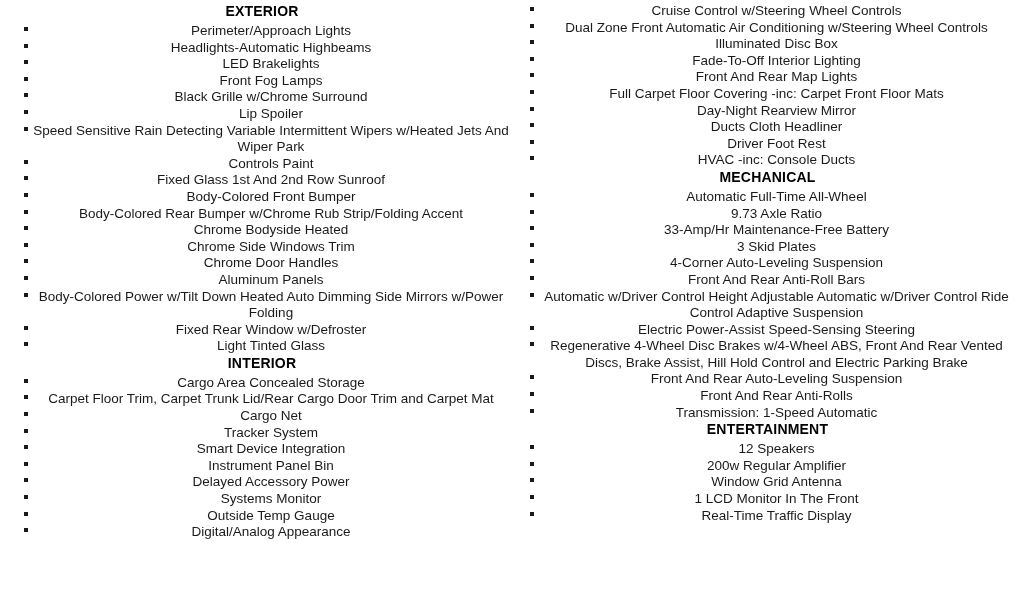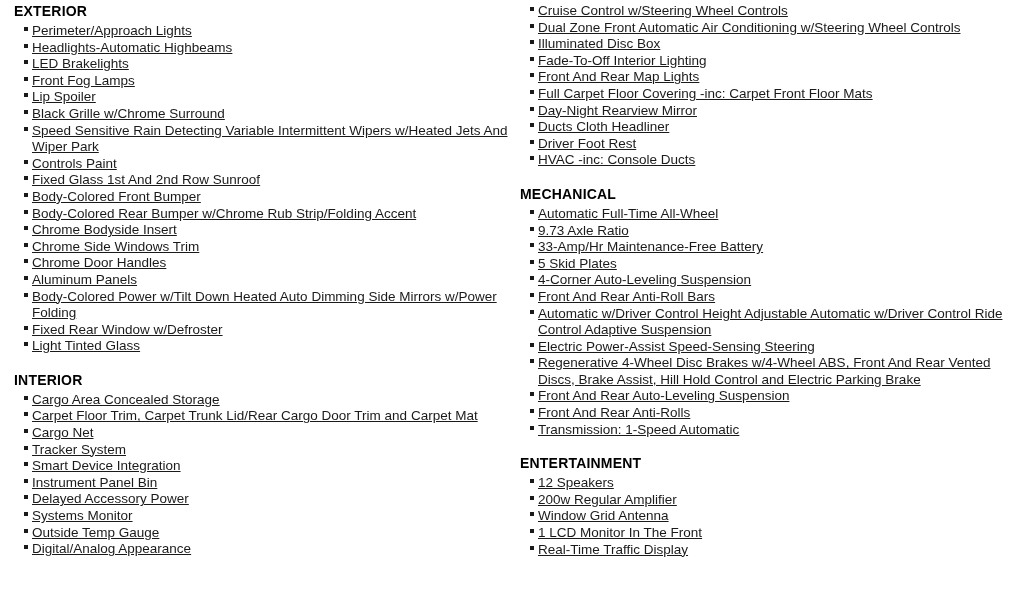--- a/index.html
+++ b/index.html
@@ -13,48 +13,48 @@
     overflow: hidden;
     font-family: "Liberation Sans", sans-serif;
     color: #111111;
   }
   .page {
     display: flex;
     padding: 3px 9px 0 14px;
     gap: 10px;
     box-sizing: border-box;
     width: 1024px;
+    text-align: center;
   }
   .column {
     box-sizing: border-box;
   }
   .column-left { width: 496px; flex: 0 0 496px; }
   .column-right { flex: 1 1 auto; min-width: 0; }
   section { margin: 0; }
-  section + section { margin-top: 17px; }
+  section + section { }
   .section-title {
     margin: 0 0 3px 0;
     font-size: 14px;
     line-height: 17px;
     font-weight: bold;
     letter-spacing: 0.2px;
     color: #000000;
   }
   ul.feature-list {
     margin: 0;
     padding: 0;
     list-style: none;
   }
   li.feature-item {
     position: relative;
     padding-left: 18px;
     font-size: 13.5px;
     line-height: 16.6px;
     color: #1a1a1a;
-    text-decoration: underline;
   }
   .bullet {
     position: absolute;
     left: 10px;
     top: 4px;
     width: 4px;
     height: 4px;
     background: #1a1a1a;
     display: inline-block;
   }
@@ -64,28 +64,28 @@
 
 <div class="page">
   <div class="column column-left">
       <section>
         <h2 class="section-title">EXTERIOR</h2>
         <ul class="feature-list">
           <li class="feature-item"><span class="bullet"></span><span class="item-text">Perimeter/Approach Lights</span></li>
           <li class="feature-item"><span class="bullet"></span><span class="item-text">Headlights-Automatic Highbeams</span></li>
           <li class="feature-item"><span class="bullet"></span><span class="item-text">LED Brakelights</span></li>
           <li class="feature-item"><span class="bullet"></span><span class="item-text">Front Fog Lamps</span></li>
+          <li class="feature-item"><span class="bullet"></span><span class="item-text">Black Grille w/Chrome Surround</span></li>
           <li class="feature-item"><span class="bullet"></span><span class="item-text">Lip Spoiler</span></li>
-          <li class="feature-item"><span class="bullet"></span><span class="item-text">Black Grille w/Chrome Surround</span></li>
           <li class="feature-item"><span class="bullet"></span><span class="item-text">Speed Sensitive Rain Detecting Variable Intermittent Wipers w/Heated Jets And Wiper Park</span></li>
           <li class="feature-item"><span class="bullet"></span><span class="item-text">Controls Paint</span></li>
           <li class="feature-item"><span class="bullet"></span><span class="item-text">Fixed Glass 1st And 2nd Row Sunroof</span></li>
           <li class="feature-item"><span class="bullet"></span><span class="item-text">Body-Colored Front Bumper</span></li>
           <li class="feature-item"><span class="bullet"></span><span class="item-text">Body-Colored Rear Bumper w/Chrome Rub Strip/Folding Accent</span></li>
-          <li class="feature-item"><span class="bullet"></span><span class="item-text">Chrome Bodyside Insert</span></li>
+          <li class="feature-item"><span class="bullet"></span><span class="item-text">Chrome Bodyside Heated</span></li>
           <li class="feature-item"><span class="bullet"></span><span class="item-text">Chrome Side Windows Trim</span></li>
           <li class="feature-item"><span class="bullet"></span><span class="item-text">Chrome Door Handles</span></li>
           <li class="feature-item"><span class="bullet"></span><span class="item-text">Aluminum Panels</span></li>
           <li class="feature-item"><span class="bullet"></span><span class="item-text">Body-Colored Power w/Tilt Down Heated Auto Dimming Side Mirrors w/Power Folding</span></li>
           <li class="feature-item"><span class="bullet"></span><span class="item-text">Fixed Rear Window w/Defroster</span></li>
           <li class="feature-item"><span class="bullet"></span><span class="item-text">Light Tinted Glass</span></li>
         </ul>
       </section>
       <section>
         <h2 class="section-title">INTERIOR</h2>
@@ -117,21 +117,21 @@
           <li class="feature-item"><span class="bullet"></span><span class="item-text">Driver Foot Rest</span></li>
           <li class="feature-item"><span class="bullet"></span><span class="item-text">HVAC -inc: Console Ducts</span></li>
         </ul>
       </section>
       <section>
         <h2 class="section-title">MECHANICAL</h2>
         <ul class="feature-list">
           <li class="feature-item"><span class="bullet"></span><span class="item-text">Automatic Full-Time All-Wheel</span></li>
           <li class="feature-item"><span class="bullet"></span><span class="item-text">9.73 Axle Ratio</span></li>
           <li class="feature-item"><span class="bullet"></span><span class="item-text">33-Amp/Hr Maintenance-Free Battery</span></li>
-          <li class="feature-item"><span class="bullet"></span><span class="item-text">5 Skid Plates</span></li>
+          <li class="feature-item"><span class="bullet"></span><span class="item-text">3 Skid Plates</span></li>
           <li class="feature-item"><span class="bullet"></span><span class="item-text">4-Corner Auto-Leveling Suspension</span></li>
           <li class="feature-item"><span class="bullet"></span><span class="item-text">Front And Rear Anti-Roll Bars</span></li>
           <li class="feature-item"><span class="bullet"></span><span class="item-text">Automatic w/Driver Control Height Adjustable Automatic w/Driver Control Ride Control Adaptive Suspension</span></li>
           <li class="feature-item"><span class="bullet"></span><span class="item-text">Electric Power-Assist Speed-Sensing Steering</span></li>
           <li class="feature-item"><span class="bullet"></span><span class="item-text">Regenerative 4-Wheel Disc Brakes w/4-Wheel ABS, Front And Rear Vented Discs, Brake Assist, Hill Hold Control and Electric Parking Brake</span></li>
           <li class="feature-item"><span class="bullet"></span><span class="item-text">Front And Rear Auto-Leveling Suspension</span></li>
           <li class="feature-item"><span class="bullet"></span><span class="item-text">Front And Rear Anti-Rolls</span></li>
           <li class="feature-item"><span class="bullet"></span><span class="item-text">Transmission: 1-Speed Automatic</span></li>
         </ul>
       </section>

